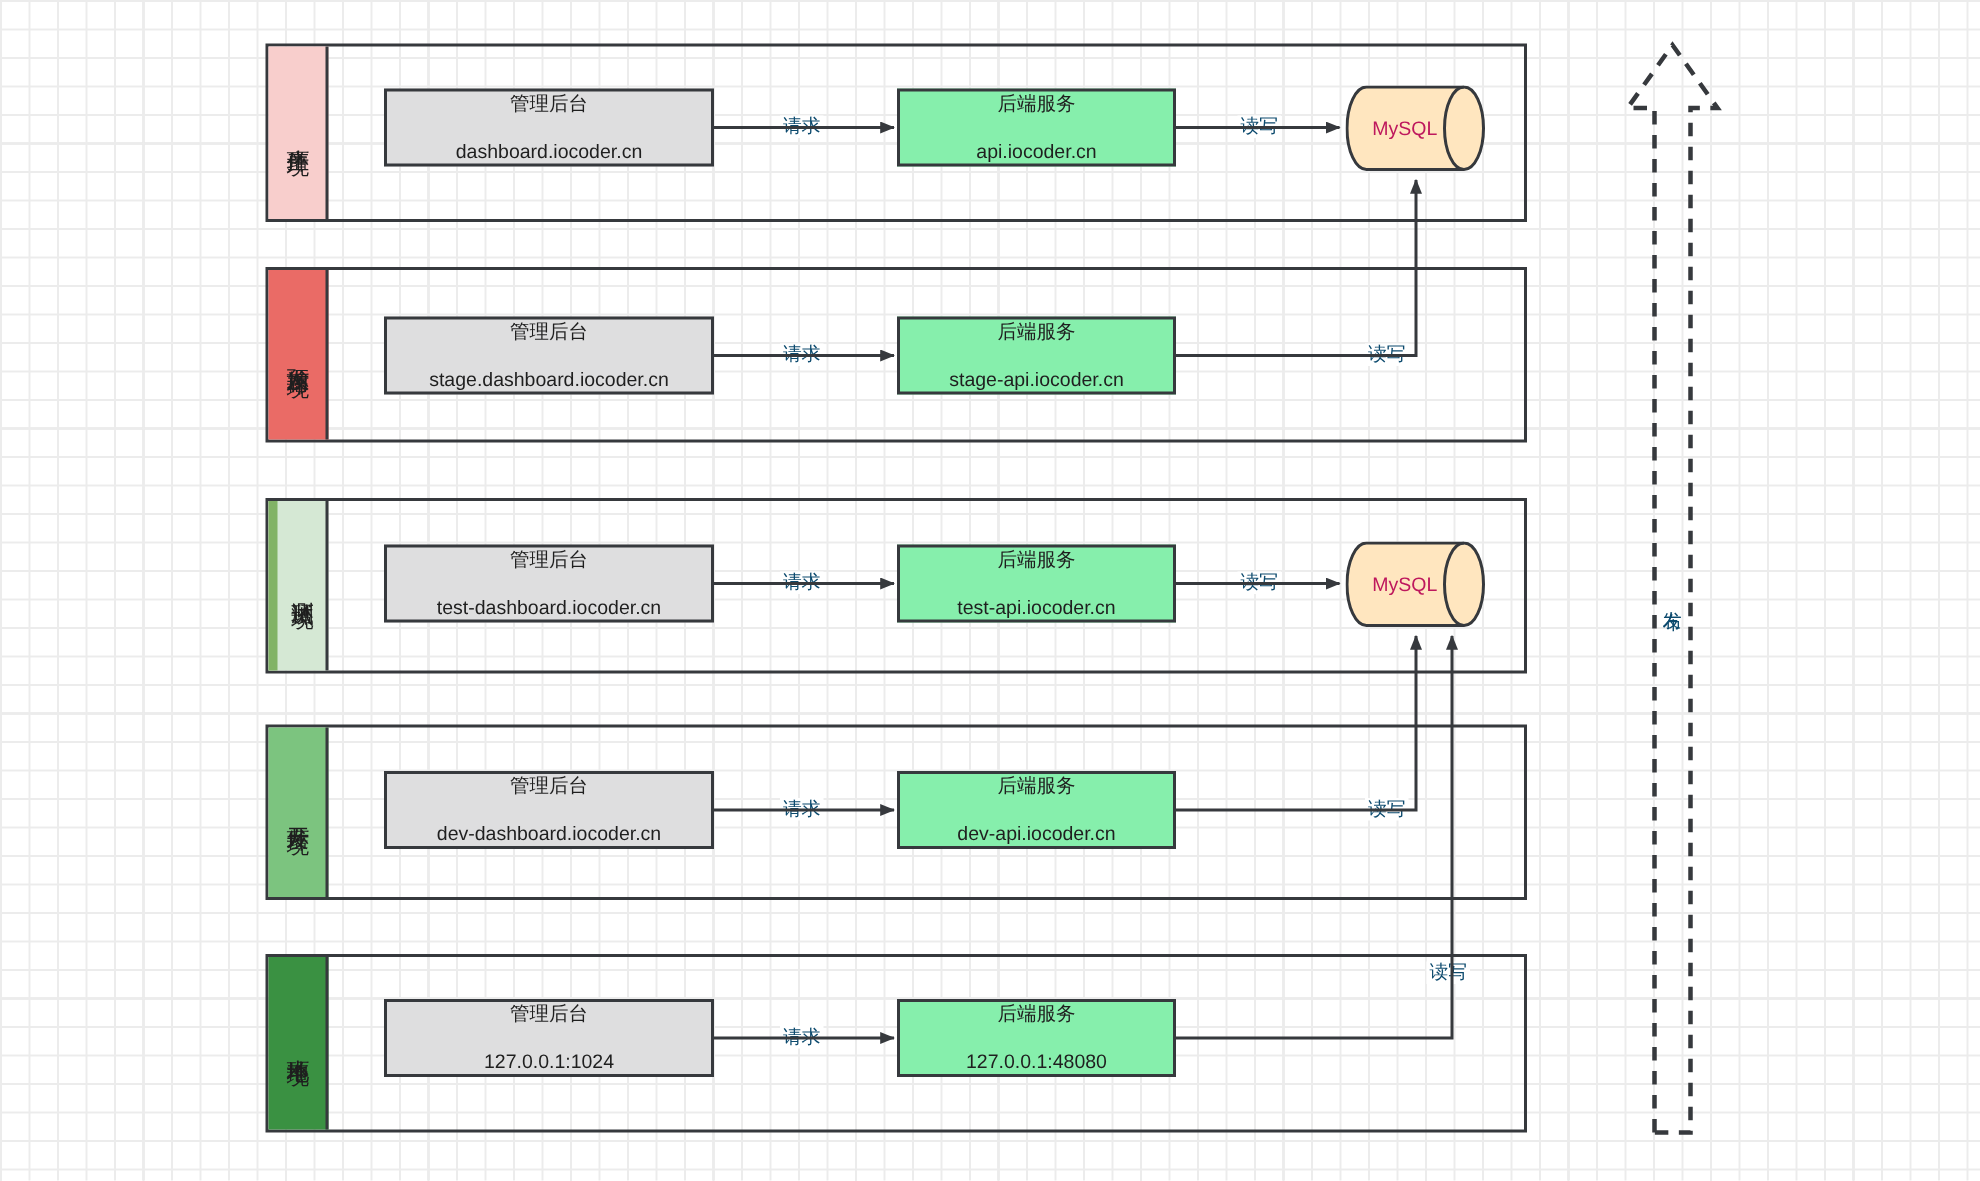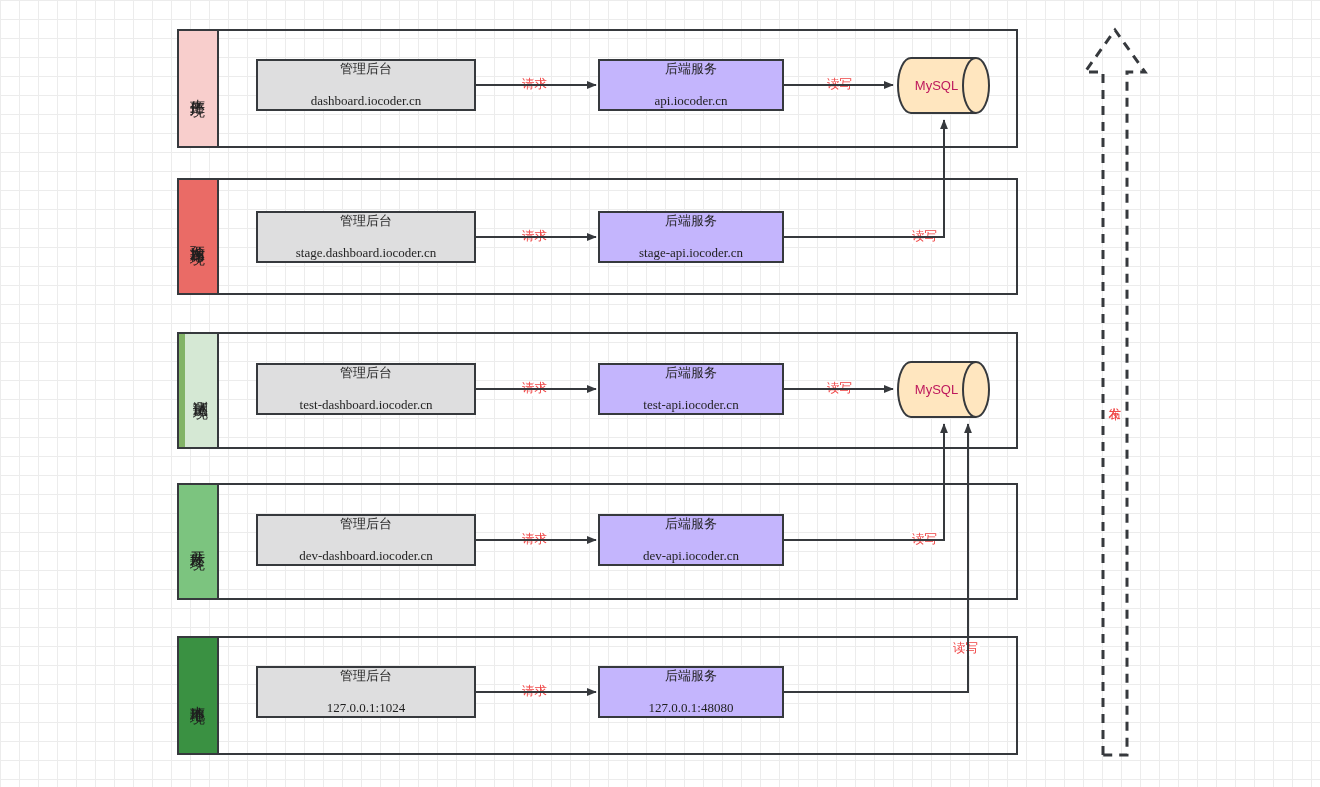--- a/index.html
+++ b/index.html
@@ -71,41 +71,41 @@
     flex-direction: column;
     align-items: center;
     justify-content: center;
     font-size: 13px;
     color: #1f1f1f;
     line-height: 1.42;
     text-align: center;
     gap: 13px;
   }
   .node .l1 { display: block; }
-  .node .l2 { display: block; font-family: Liberation Serif, serif; }
+  .node .l2 { display: block; }
   .node-admin { background: #dededf; }
-  .node-api   { background: #c4b5fd; }
+  .node-api   { background: #86efac; }
 
   .db {
     position: absolute;
   }
   .db-text {
     position: absolute;
     left: 0; right: 20px;
     top: 0; bottom: 0;
     display: flex;
     align-items: center;
     justify-content: center;
     font-size: 13px;
     color: #be185d;
   }
   .edge-label {
     position: absolute;
     font-size: 12.5px;
-    color: #ef4444;
+    color: #0c4a6e;
     background: #ffffff;
     padding: 0 2px;
     white-space: nowrap;
     line-height: 1.2;
   }
   .edge-label.vertical {
     writing-mode: vertical-rl;
     text-orientation: upright;
     letter-spacing: 0px;
     line-height: 1.1;

